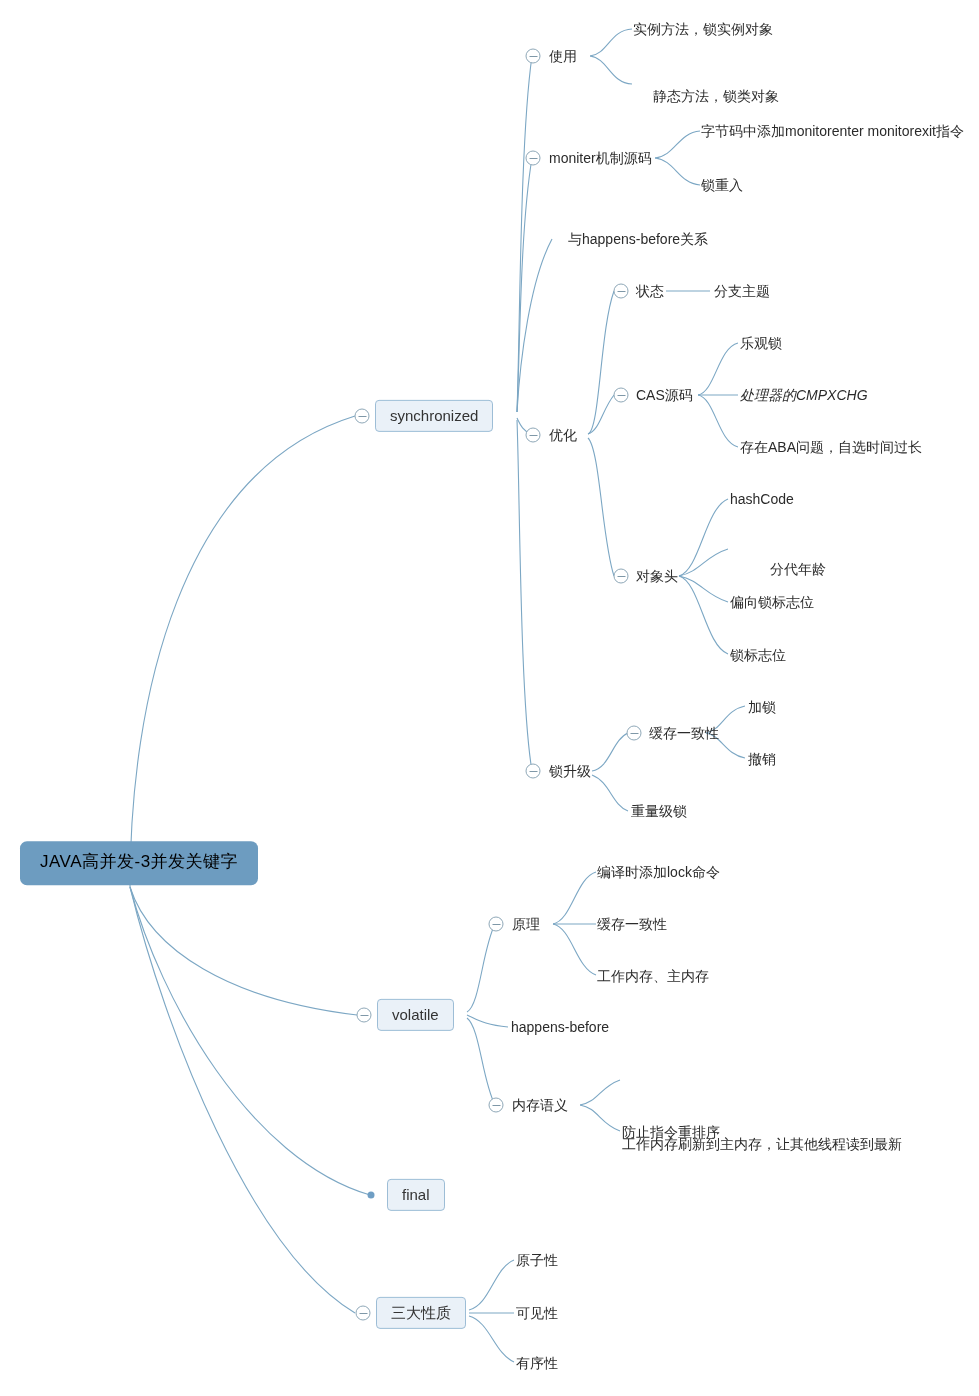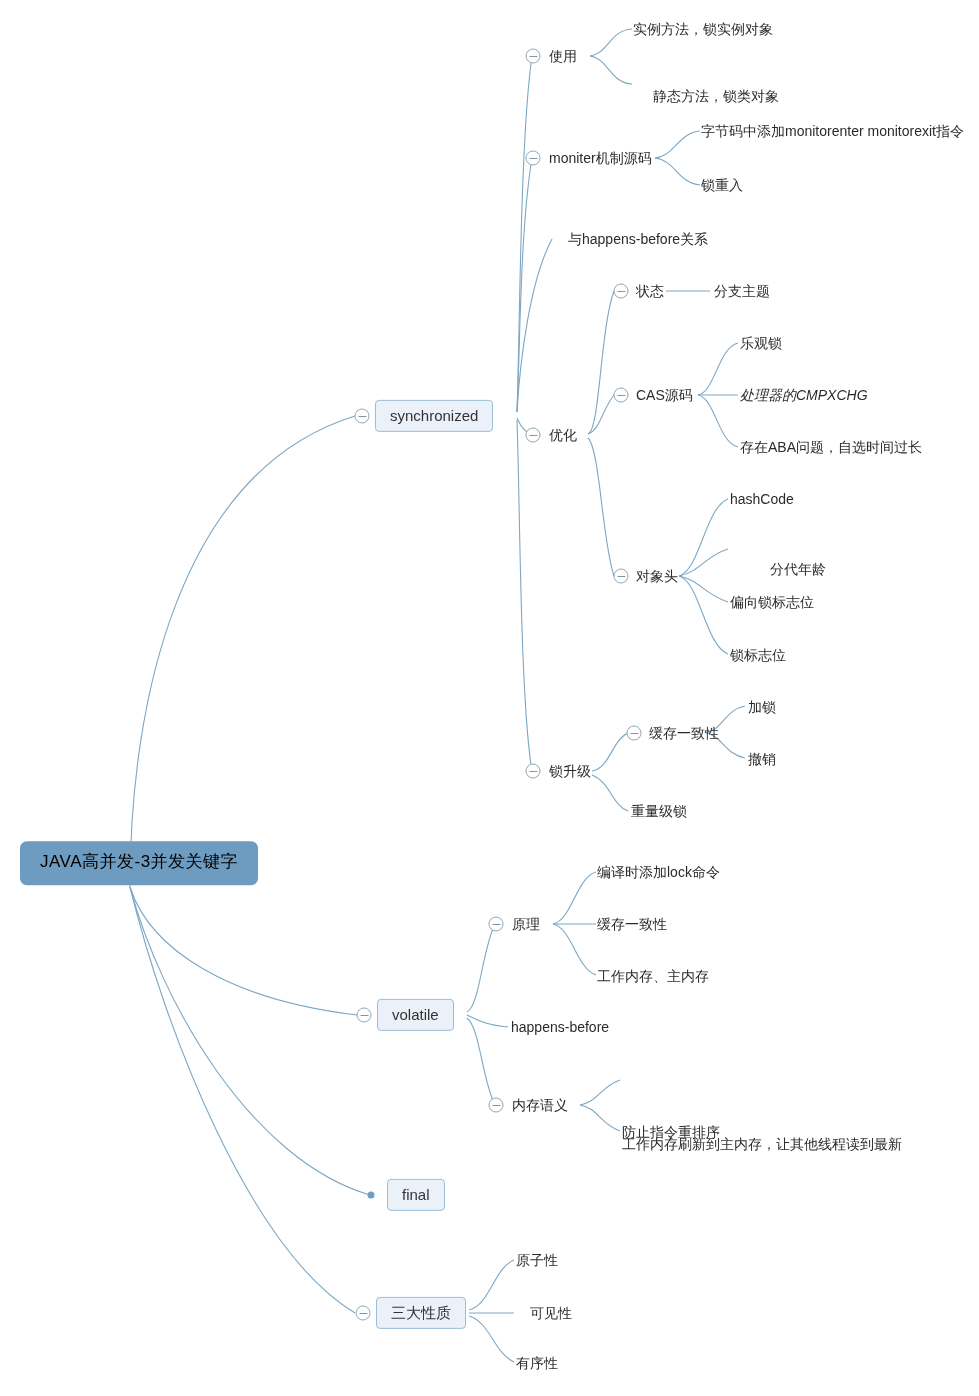--- a/index.html
+++ b/index.html
@@ -284,20 +284,20 @@
     <span>final</span>
   </div>
 
   <div class="toggle" style="left:363px; top:1313px;"></div>
   <div class="node boxed" style="left:376px; top:1313px;">
     <span>三大性质</span>
   </div>
   <div class="node plain" style="left:516px; top:1260px;">
     <span>原子性</span>
   </div>
-  <div class="node plain" style="left:530px; top:1313px;text-align:center;">
+  <div class="node plain" style="left:516px; top:1313px;text-align:center;">
     <span>可见性</span>
   </div>
   <div class="node plain" style="left:516px; top:1363px;">
     <span>有序性</span>
   </div>
 
 </div>
 
 </body></html>

